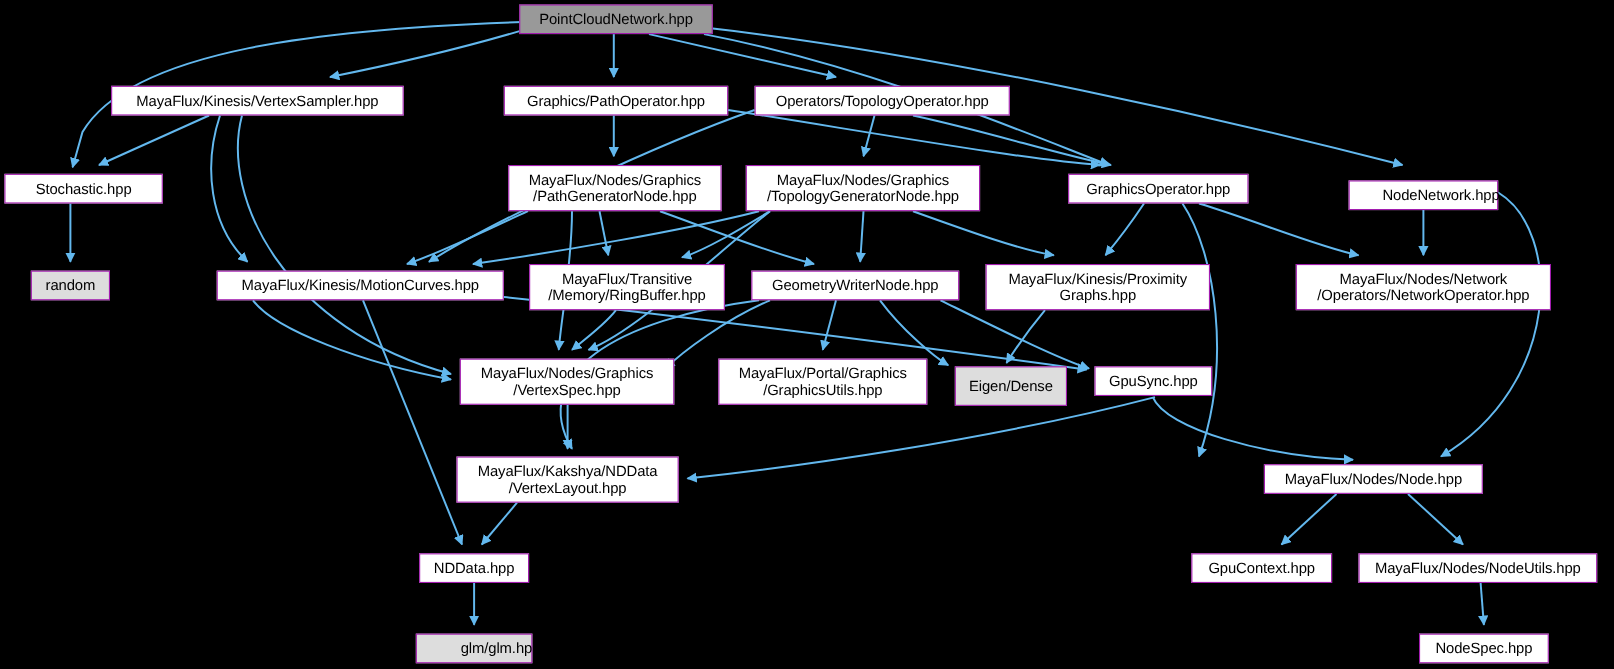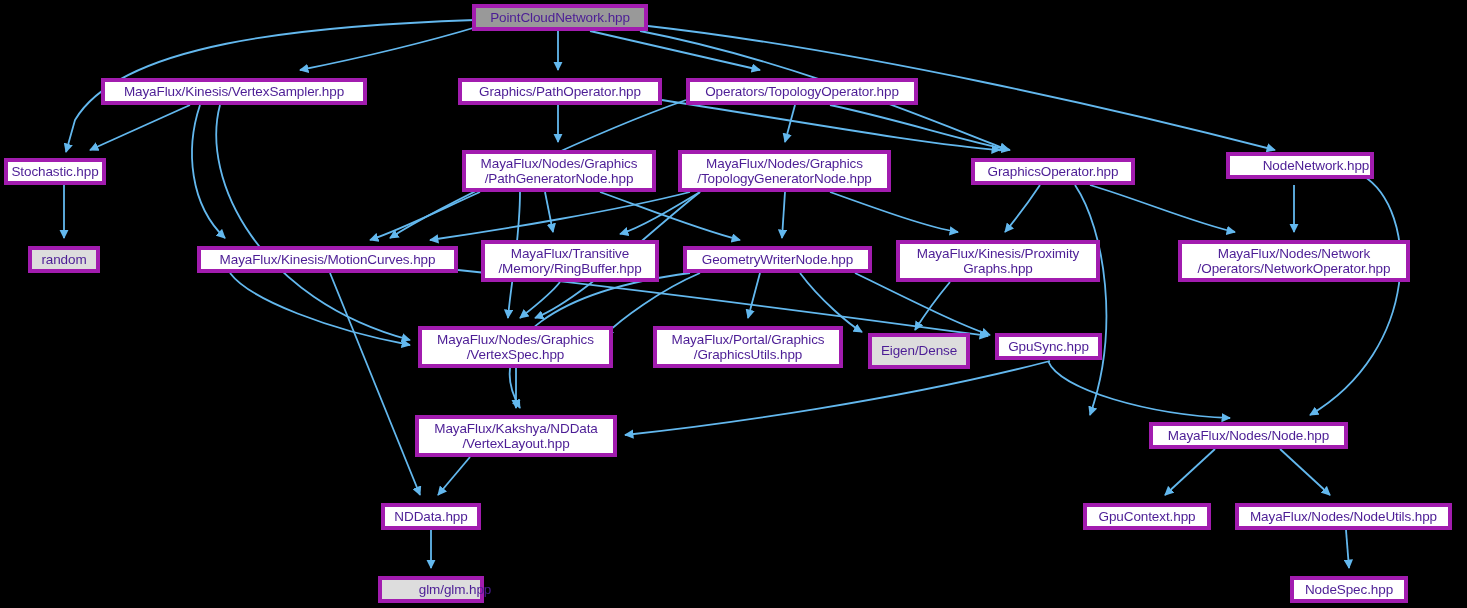--- a/index.html
+++ b/index.html
@@ -7,23 +7,23 @@
     position:relative;
     width:1467px;height:608px;
     background:#000;
     font-family:"Liberation Sans", sans-serif;
     overflow:hidden;
   }
   #edges{position:absolute;left:0;top:0;width:1467px;height:608px;}
   .node{
     position:absolute;
     box-sizing:border-box;
-    border:4px solid #a21caf;
+    border:1px solid #a21caf;
     background:#ffffff;
-    color:#4c1d95;
+    color:#000000;
     font-size:13.5px;
     line-height:15.5px;
     display:flex;
     align-items:center;
     justify-content:center;
     text-align:center;
     white-space:pre-line;
     letter-spacing:-0.1px;
     z-index:2;
   }
@@ -88,27 +88,27 @@
         <path d="M 1280,449 L 1330,495" marker-end="url(#arrow)"></path>
         <path d="M 431,530 L 431,568" marker-end="url(#arrow)"></path>
         <path d="M 1346,530 L 1349,568" marker-end="url(#arrow)"></path>
       </g>
   </svg>
   <div id="node-layer">
       <div class="node root" style="left: 472px; top: 4px; width: 176px; height: 27px;">PointCloudNetwork.hpp</div>
       <div class="node" style="left: 101px; top: 78px; width: 266px; height: 27px;">MayaFlux/Kinesis/VertexSampler.hpp</div>
       <div class="node" style="left: 458px; top: 78px; width: 204px; height: 27px;">Graphics/PathOperator.hpp</div>
       <div class="node" style="left: 686px; top: 78px; width: 232px; height: 27px;">Operators/TopologyOperator.hpp</div>
-      <div class="node" style="left: 4px; top: 158px; width: 102px; height: 27px;">Stochastic.hpp</div>
+      <div class="node" style="left: 4px; top: 158px; width: 144px; height: 27px;">Stochastic.hpp</div>
       <div class="node" style="left: 462px; top: 150px; width: 194px; height: 42px;">MayaFlux/Nodes/Graphics
 /PathGeneratorNode.hpp</div>
       <div class="node" style="left: 678px; top: 150px; width: 213px; height: 42px;">MayaFlux/Nodes/Graphics
 /TopologyGeneratorNode.hpp</div>
       <div class="node" style="left: 971px; top: 158px; width: 164px; height: 27px;">GraphicsOperator.hpp</div>
-      <div class="node" style="left: 1226px; top: 152px; width: 148px; height: 27px; padding-left: 32px;">NodeNetwork.hpp</div>
+      <div class="node" style="left: 1226px; top: 164px; width: 136px; height: 27px; padding-left: 32px;">NodeNetwork.hpp</div>
       <div class="node grey" style="left: 28px; top: 246px; width: 72px; height: 27px;">random</div>
       <div class="node" style="left: 197px; top: 246px; width: 261px; height: 27px;">MayaFlux/Kinesis/MotionCurves.hpp</div>
       <div class="node" style="left: 481px; top: 240px; width: 178px; height: 42px;">MayaFlux/Transitive
 /Memory/RingBuffer.hpp</div>
       <div class="node" style="left: 683px; top: 246px; width: 189px; height: 27px;">GeometryWriterNode.hpp</div>
       <div class="node" style="left: 896px; top: 240px; width: 204px; height: 42px;">MayaFlux/Kinesis/Proximity
 Graphs.hpp</div>
       <div class="node" style="left: 1178px; top: 240px; width: 232px; height: 42px;">MayaFlux/Nodes/Network
 /Operators/NetworkOperator.hpp</div>
       <div class="node" style="left: 418px; top: 326px; width: 195px; height: 42px;">MayaFlux/Nodes/Graphics

